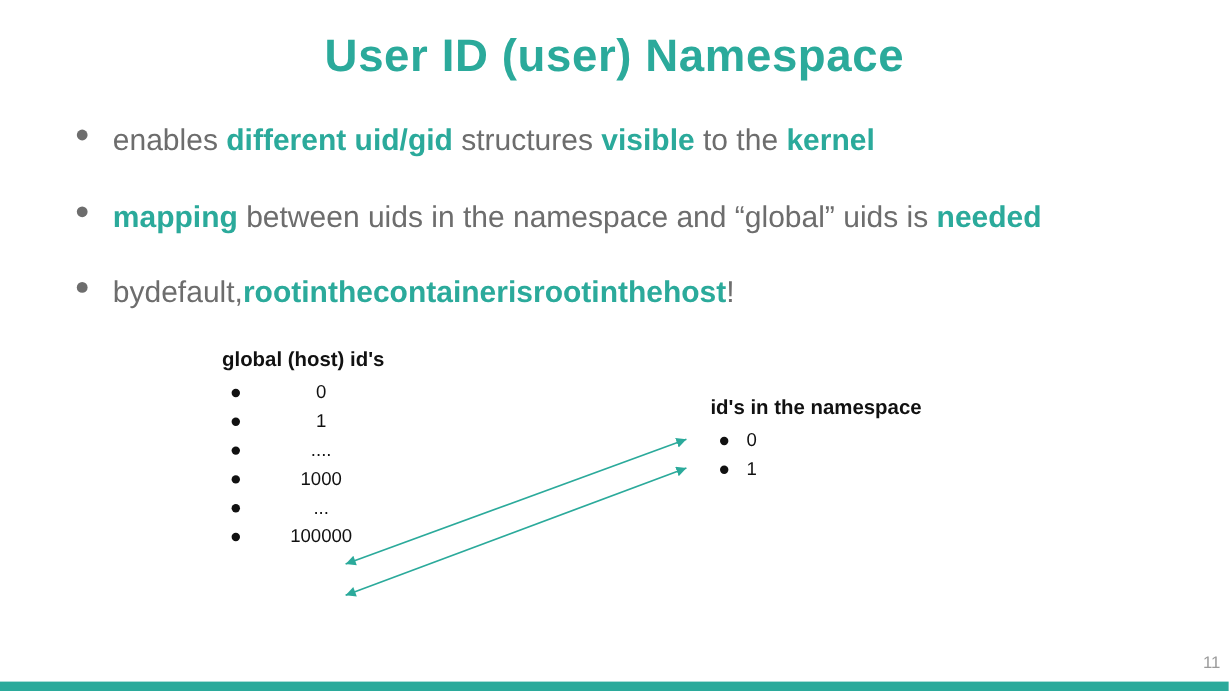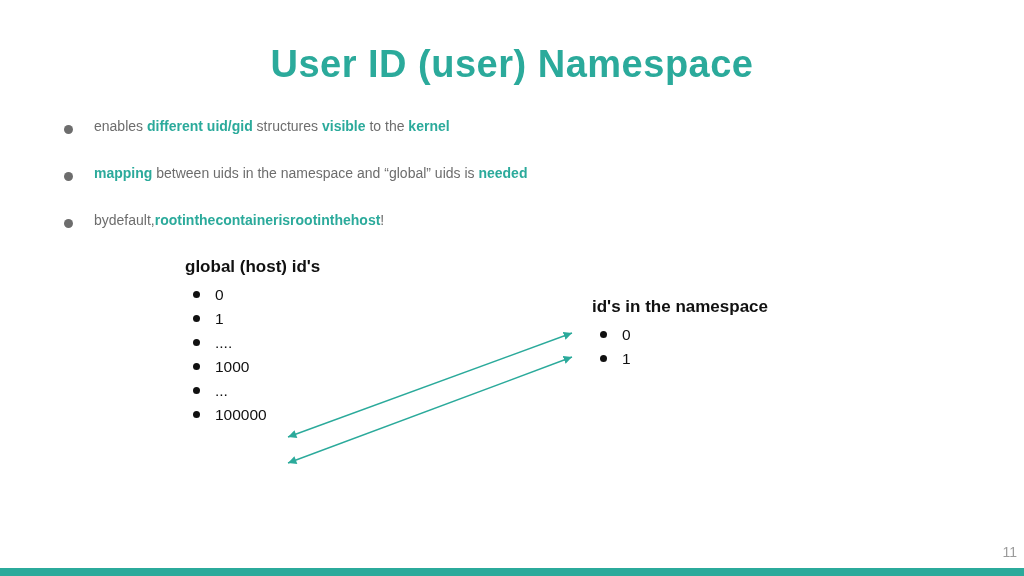--- a/index.html
+++ b/index.html
@@ -1,27 +1,27 @@
 <!DOCTYPE html>
 <html><head>
 <meta charset="utf-8">
 <style>
 * { box-sizing: border-box; margin: 0; padding: 0; }
 html, body { width: 1024px; height: 576px; font-family: "Segoe UI", "Helvetica Neue", Arial, sans-serif; background: #fff; overflow: hidden; }
 .slide { position: relative; width: 1024px; height: 576px; }
-.title { text-align: center; font-size: 38px; font-weight: 700; color: #2baa9b; padding-top: 43px; letter-spacing: .5px; }
+.title { text-align: center; font-size: 38px; font-weight: 700; color: #2baa9b; padding-top: 26px; letter-spacing: .5px; }
 .bullets { margin: 30px 60px 0 60px; }
-.bullets li { list-style: none; position: relative; padding-left: 34px; font-size: 14px; color: #6d6d6d; margin-bottom: 26px; line-height: 1.5; }
+.bullets li { list-style: none; position: relative; padding-left: 34px; font-size: 25px; color: #6d6d6d; margin-bottom: 26px; line-height: 1.5; }
 .bullets li::before { content: ""; position: absolute; left: 4px; top: 9px; width: 9px; height: 9px; border-radius: 50%; background: #6d6d6d; }
 .hl { color: #2baa9b; font-weight: 700; }
 .row3 { display: flex; }
 .row3 span { white-space: nowrap; }
 .lists-area { position: relative; margin-top: 18px; height: 230px; }
 .col { position: absolute; }
-.col.left { left: 185px; top: 0; }
+.col.left { left: 185px; top: 0; text-align: center; }
 .col.right { left: 592px; top: 40px; }
 .col .head { font-weight: 700; font-size: 17px; color: #111; margin-bottom: 6px; }
 .col ul { list-style: none; }
 .col li { position: relative; padding-left: 30px; font-size: 15.5px; color: #111; line-height: 1.55; }
 .col li::before { content: ""; position: absolute; left: 8px; top: 8px; width: 7px; height: 7px; border-radius: 50%; background: #111; }
 svg.arrows { position: absolute; left: 0; top: 0; width: 1024px; height: 300px; pointer-events: none; }
 .arrow-line { stroke: #2baa9b; stroke-width: 1.4; fill: none; marker-end: url(#ahead); marker-start: url(#ahead2); }
 .pagenum { position: absolute; right: 7px; bottom: 16px; font-size: 14px; color: #9b9b9b; }
 .footerbar { position: absolute; left: 0; bottom: 0; width: 1024px; height: 8px; background: #2baa9b; }
 </style>

